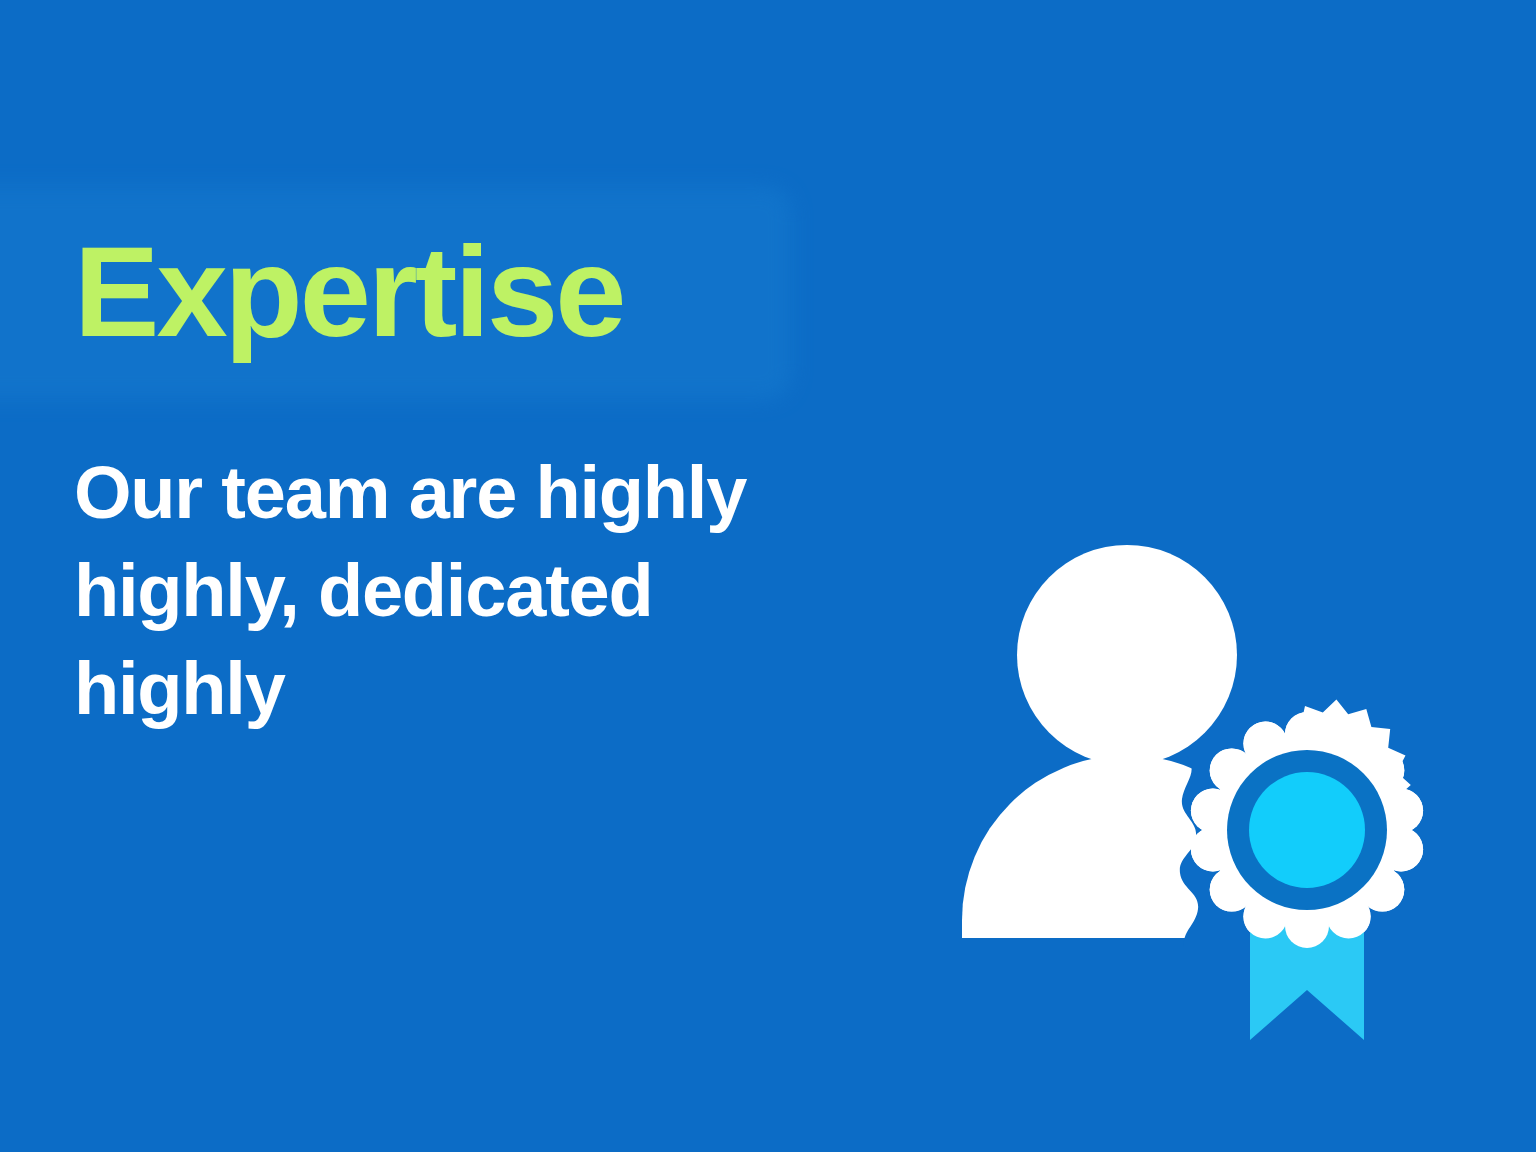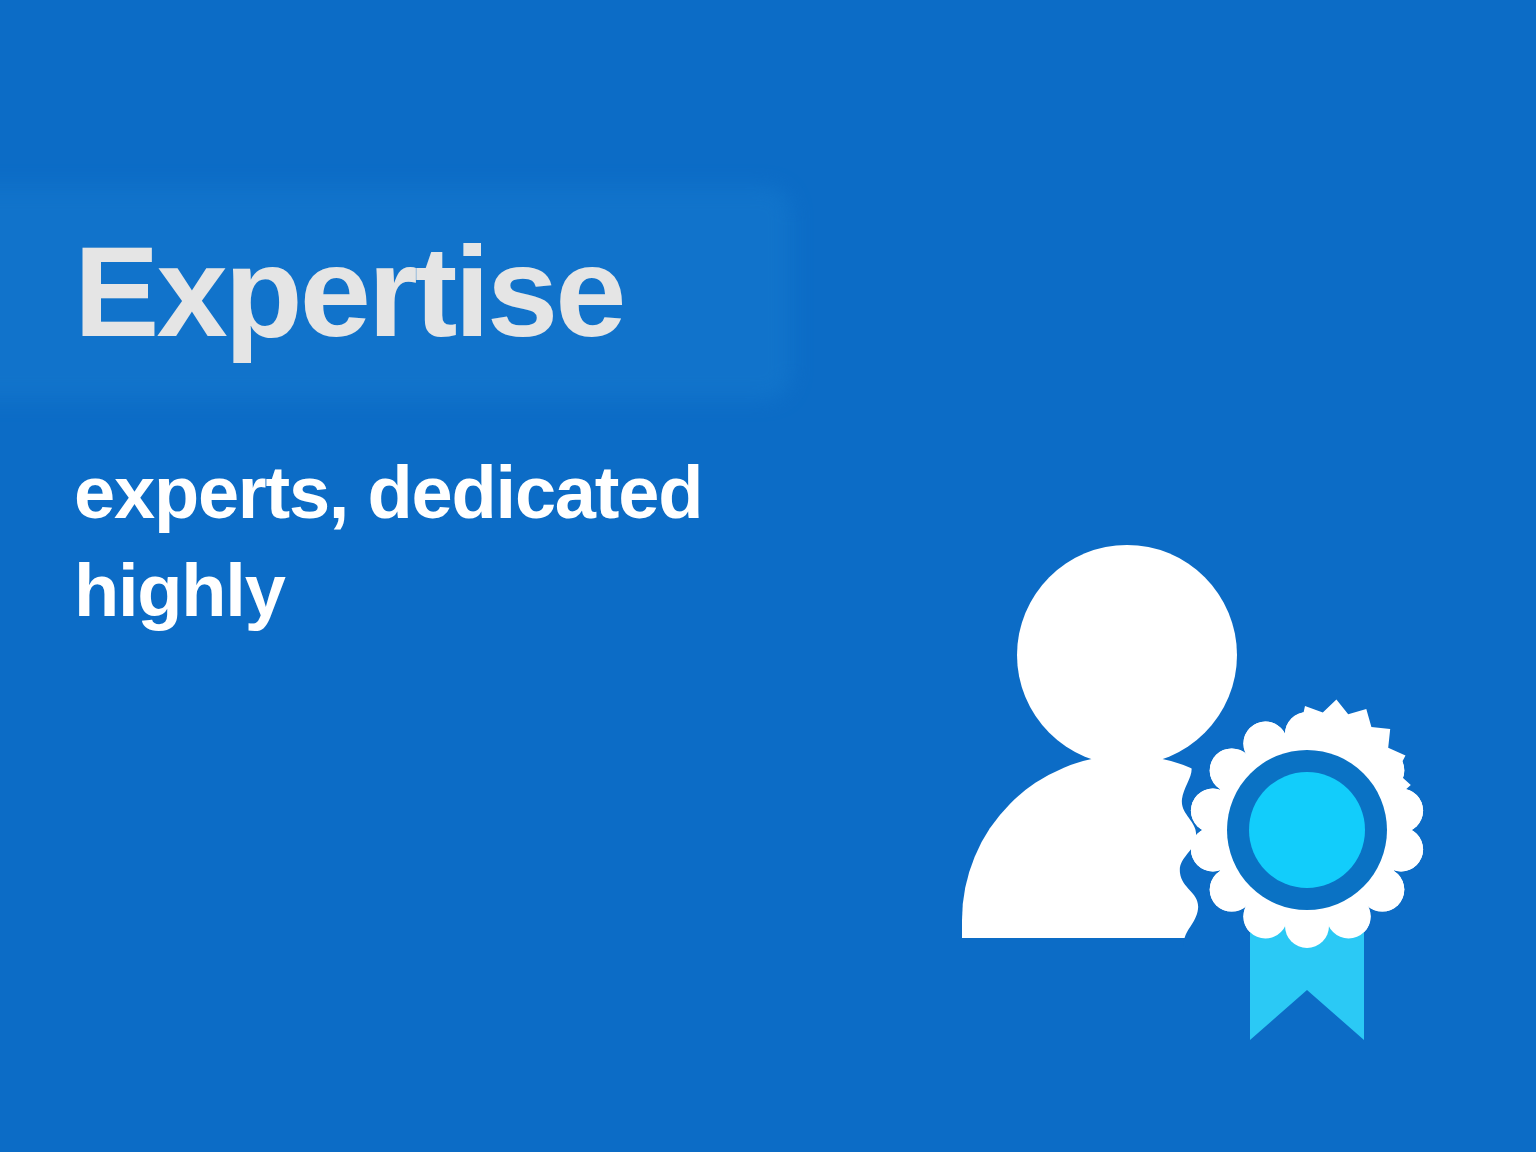--- a/index.html
+++ b/index.html
@@ -28,21 +28,21 @@
     border-radius: 26px;
     filter: blur(10px);
     opacity: 0.85;
   }
 
   .headline {
     position: absolute;
     left: 74px;
     top: 228px;
     width: 900px;
-    color: #e5e5e5;
+    color: #bef264;
     font-size: 128px;
     line-height: 1.0;
     font-weight: 700;
     letter-spacing: -3px;
     white-space: nowrap;
   }
 
   .subhead {
     position: absolute;
     left: 74px;
@@ -69,21 +69,22 @@
 </head>
 <body>
 
 <div id="stage">
 
   <div class="title-panel"></div>
 
   <div class="headline">Expertise</div>
 
   <div class="subhead">
-    <span class="ln">experts, dedicated</span>
+    <span class="ln">Our team are highly</span>
+    <span class="ln">highly, dedicated</span>
     <span class="ln">highly</span>
   </div>
 
   <div class="icon-wrap">
     <svg viewBox="0 0 520 540" xmlns="http://www.w3.org/2000/svg" aria-hidden="true">
 
       <circle cx="197" cy="135" r="110" fill="#ffffff"></circle>
 
       <path fill="#ffffff" d="M 32 418
                L 32 400

